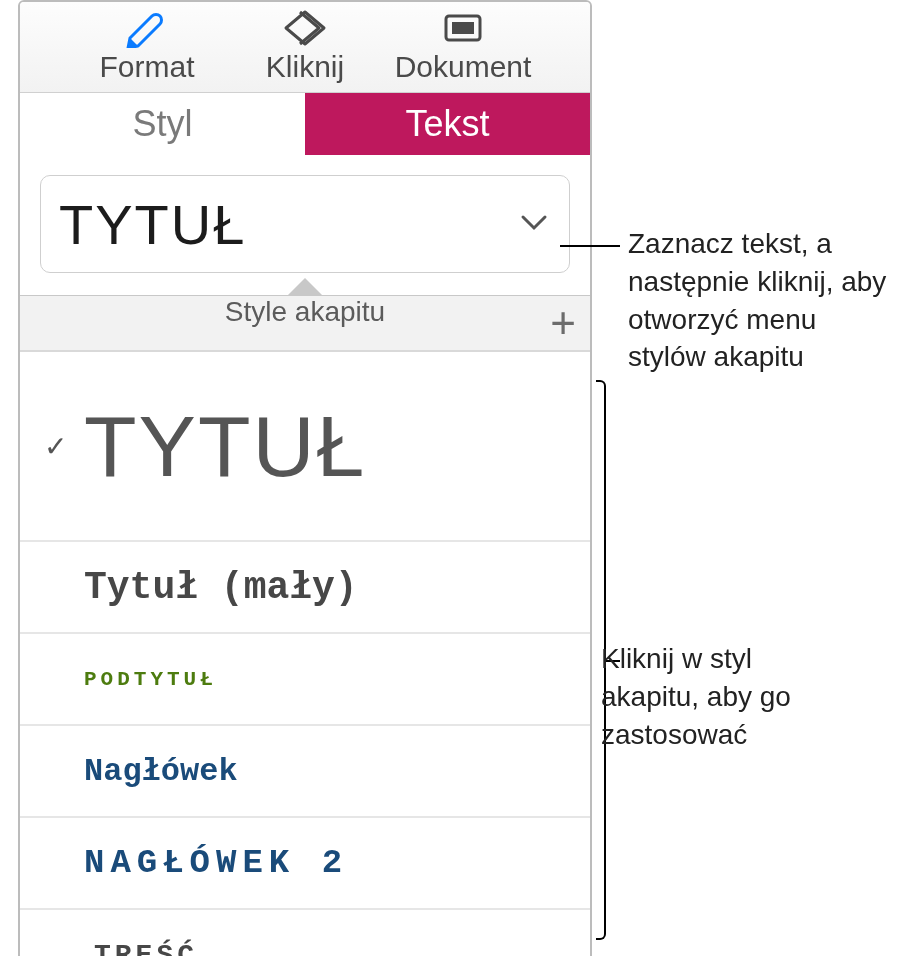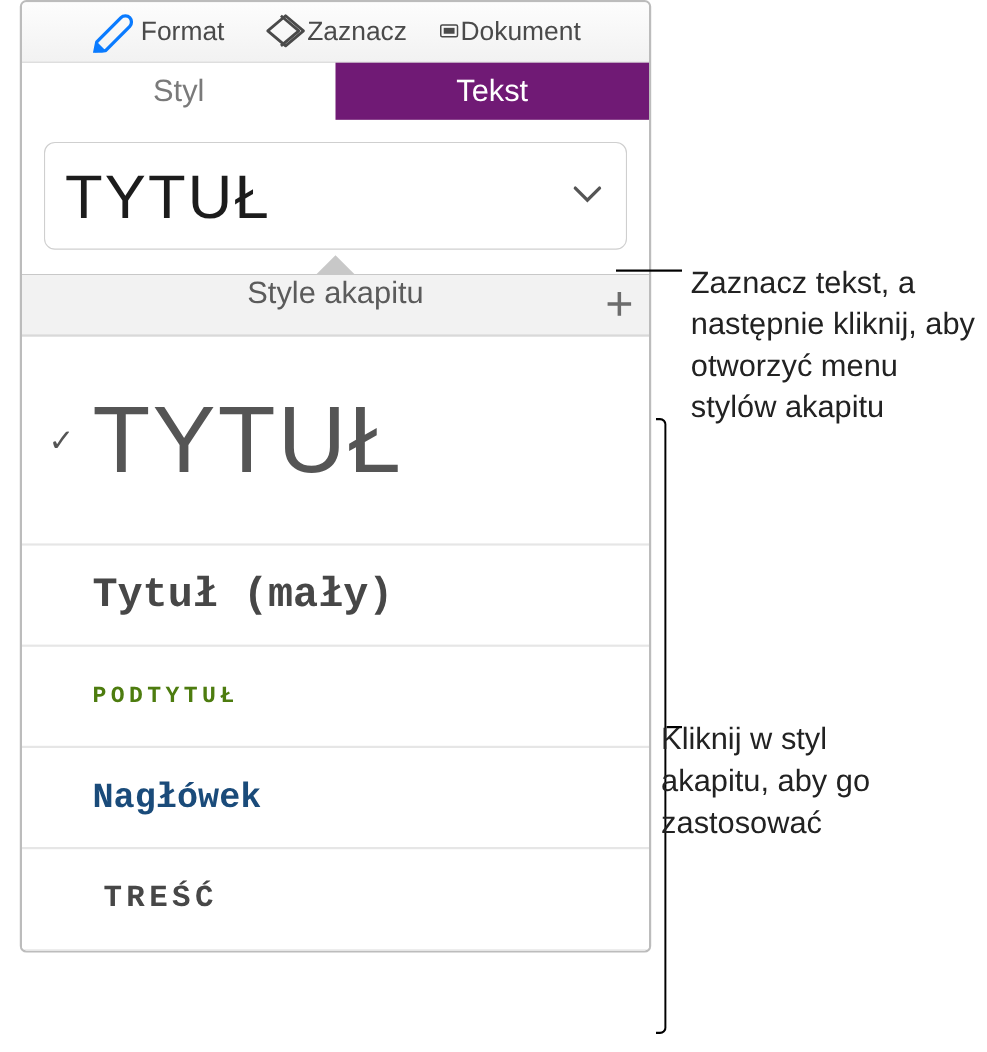--- a/index.html
+++ b/index.html
@@ -23,42 +23,42 @@
   }
   .toolbar {
     display: flex;
     justify-content: center;
     gap: 28px;
     padding: 6px 0 8px 0;
     background: linear-gradient(#fdfdfd, #f2f2f2);
   }
   .tool {
     display: flex;
-    flex-direction: row;
+    flex-direction: column;
     align-items: center;
     width: 130px;
     color: #4a4a4a;
-    font-size: 24px;
+    font-size: 30px;
   }
   .tool svg { width: 46px; height: 40px; }
   .tool span { margin-top: 2px; }
   .subtabs {
     display: flex;
     border-top: 1px solid #d0d0d0;
     background: #fff;
   }
   .subtab {
     flex: 1;
     text-align: center;
     padding: 10px 0;
-    font-size: 28px;
+    font-size: 36px;
     color: #7a7a7a;
   }
   .subtab.active {
-    background: #701a75;
+    background: #be185d;
     color: #fff;
   }
   .style-box-wrap {
     padding: 20px 20px 0 20px;
     background: #fff;
     position: relative;
     height: 140px;
   }
   .style-box {
     border: 1px solid #cfcfcf;
@@ -178,21 +178,20 @@
     color: #474747;
     margin-left: 10px;
   }
   .style-row.last { border-bottom: 1px solid #e6e6e6; }
 
   .callout {
     position: absolute;
     font-size: 28px;
     color: #222;
     line-height: 1.35;
-    margin-top: 13px;
   }
   .callout-line {
     position: absolute;
     background: #000;
     height: 2px;
   }
   .bracket {
     position: absolute;
     border-top: 2px solid #000;
     border-bottom: 2px solid #000;
@@ -211,21 +210,21 @@
         <path d="M6 30 L28 8 C30 6 34 6 36 8 C38 10 38 14 36 16 L14 38 L4 40 Z" fill="none" stroke="#0a7bff" stroke-width="3" stroke-linejoin="round"></path>
         <path d="M6 30 L14 38 L4 40 Z" fill="#0a7bff"></path>
       </svg>
       <span>Format</span>
     </div>
     <div class="tool">
       <svg viewBox="0 0 46 40">
         <path d="M23 4 L42 20 L23 36 L4 20 Z" fill="none" stroke="#4a4a4a" stroke-width="3" stroke-linejoin="round"></path>
         <path d="M18 4 L37 20 L18 36" fill="none" stroke="#4a4a4a" stroke-width="3" stroke-linejoin="round"></path>
       </svg>
-      <span>Zaznacz</span>
+      <span>Kliknij</span>
     </div>
     <div class="tool">
       <svg viewBox="0 0 46 40">
         <rect x="6" y="8" width="34" height="24" rx="3" fill="none" stroke="#4a4a4a" stroke-width="3"></rect>
         <rect x="12" y="14" width="22" height="12" fill="#4a4a4a"></rect>
       </svg>
       <span>Dokument</span>
     </div>
   </div>
 
@@ -266,20 +265,24 @@
       <div class="style-row">
         <div class="check"></div>
         <div class="s-label s-pod">PODTYTUŁ</div>
       </div>
 
       <div class="style-row">
         <div class="check"></div>
         <div class="s-label s-nag">Nagłówek</div>
       </div>
 
+      <div class="style-row">
+        <div class="check"></div>
+        <div class="s-label s-nag2">NAGŁÓWEK 2</div>
+      </div>
 
       <div class="style-row last">
         <div class="check"></div>
         <div class="s-label s-tresc">TREŚĆ</div>
       </div>
 
     </div>
   </div>
 </div>
 

